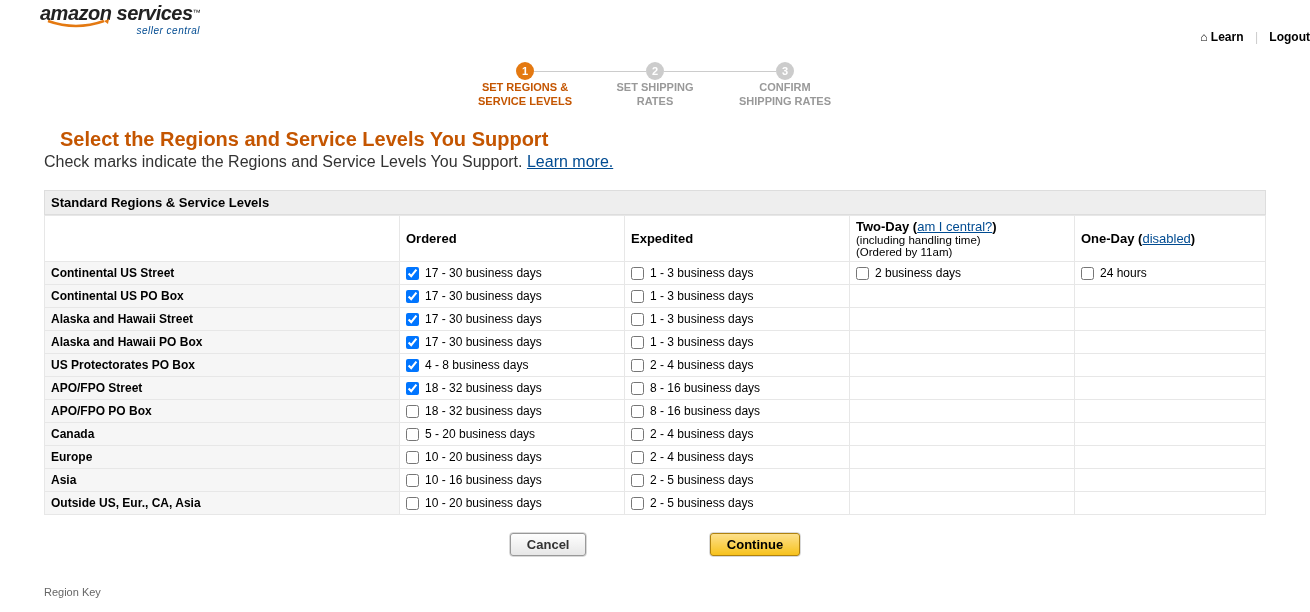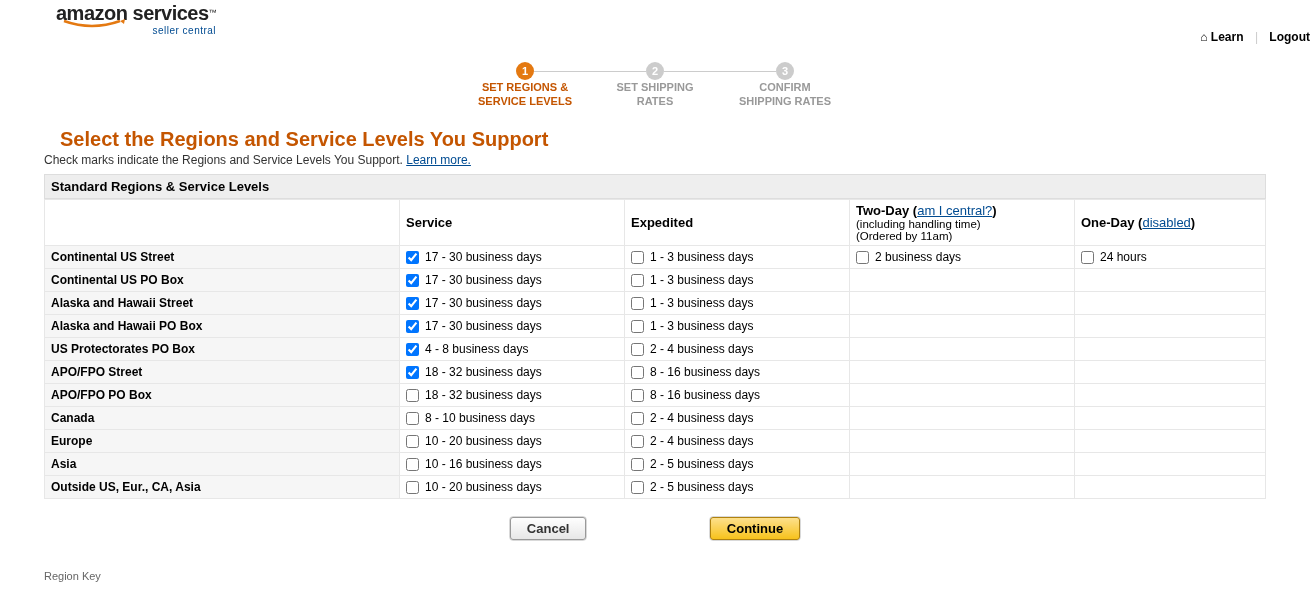--- a/index.html
+++ b/index.html
@@ -1,37 +1,37 @@
 <!DOCTYPE html>
 <html><head>
 <meta charset="utf-8">
 <style>
   html,body { margin:0; padding:0; font-family: Verdana, Arial, sans-serif; font-size:12px; color:#000; background:#fff; }
   body { width:1310px; }
   .header { position:relative; height:48px; }
-  .logo-wrap { position:absolute; left:56px; top:4px; }
+  .logo-wrap { position:absolute; left:40px; top:4px;font-style:italic; }
   .logo-text { font-family: Arial, sans-serif; font-weight:bold; font-size:20px; letter-spacing:-0.5px; color:#222; line-height:18px; }
   .logo-text .tm { font-size:8px; vertical-align:top; font-weight:normal; }
   .logo-swoosh { display:block; margin-top:-3px; margin-left:6px; }
   .logo-sub { font-size:10px; color:#004b91; font-weight:normal; letter-spacing:0.5px; text-align:right; margin-top:-4px; }
   .topnav { position:absolute; right:0; top:30px; font-size:12px; font-weight:bold; color:#000; }
   .topnav a { color:#000; text-decoration:none; }
   .topnav .sep { color:#ccc; font-weight:normal; margin:0 8px; }
   .home-icon-glyph { font-size:12px; }
   .stepper { text-align:center; margin:14px 0 20px 0; position:relative; }
   .stepper-row { display:inline-flex; align-items:flex-start; gap:0; }
   .step { width:130px; text-align:center; position:relative; }
   .step-circle { width:18px; height:18px; border-radius:50%; background:#ccc; color:#fff; font-size:11px; font-weight:bold; display:inline-flex; align-items:center; justify-content:center; }
   .step.active .step-circle { background:#e47911; }
   .step-connector { position:absolute; top:9px; left:74px; width:112px; height:1px; background:#ccc; }
   .step-label { font-size:11px; font-weight:bold; color:#999; line-height:14px; text-transform:uppercase; }
   .step.active .step-label { color:#c45500; }
   .content { padding:0 44px; }
   h1.page-title { color:#c45500; font-size:20px; font-weight:bold; margin:0 0 2px 16px; }
-  .subtitle { font-size:12px; color:#333; margin-bottom:7px; }
+  .subtitle { font-size:16px; color:#333; margin-bottom:19px; }
   .subtitle a { color:#004b91; text-decoration:underline; }
   .section-bar { background:#eee; border:1px solid #ddd; padding:4px 6px; font-size:13px; font-weight:bold; }
   table.grid { width:100%; border-collapse:collapse; table-layout:fixed; }
   table.grid th, table.grid td { border:1px solid #e7e7e7; padding:3px 6px; text-align:left; vertical-align:middle; font-size:12px; }
   table.grid th { font-weight:bold; background:#fff; font-size:13px; }
   table.grid .rowhead { font-weight:bold; background:#f6f6f6; }
   table.grid tbody tr { line-height:16px; }
   .th-sub { font-weight:normal; font-size:11.5px; display:block; }
   .th-link { color:#004b91; text-decoration:underline; font-weight:normal; }
   input[type=checkbox] { margin:0 6px 0 0; vertical-align:middle; width:13px; height:13px; }
@@ -85,21 +85,21 @@
     <colgroup>
         <col class="c0">
         <col class="c1">
         <col class="c2">
         <col class="c3">
         <col class="c4">
       </colgroup>
     <thead>
       <tr>
         <th></th>
-        <th>Service</th>
+        <th>Ordered</th>
         <th>Expedited</th>
         <th>
           <span>Two-Day</span>
           (<a href="#" class="th-link">am I central?</a>)
           <span class="th-sub">(including handling time)</span>
           <span class="th-sub">(Ordered by 11am)</span>
         </th>
         <th>
           <span>One-Day</span>
           (<a href="#" class="th-link">disabled</a>)
@@ -151,21 +151,21 @@
         </tr>
         <tr>
           <td class="rowhead">APO/FPO PO Box</td>
           <td><input type="checkbox" style=""><span>18 - 32 business days</span></td>
           <td><input type="checkbox" style=""><span>8 - 16 business days</span></td>
           <td></td>
           <td></td>
         </tr>
         <tr>
           <td class="rowhead">Canada</td>
-          <td><input type="checkbox" style=""><span>8 - 10 business days</span></td>
+          <td><input type="checkbox" style=""><span>5 - 20 business days</span></td>
           <td><input type="checkbox" style=""><span>2 - 4 business days</span></td>
           <td></td>
           <td></td>
         </tr>
         <tr>
           <td class="rowhead">Europe</td>
           <td><input type="checkbox" style=""><span>10 - 20 business days</span></td>
           <td><input type="checkbox" style=""><span>2 - 4 business days</span></td>
           <td></td>
           <td></td>

